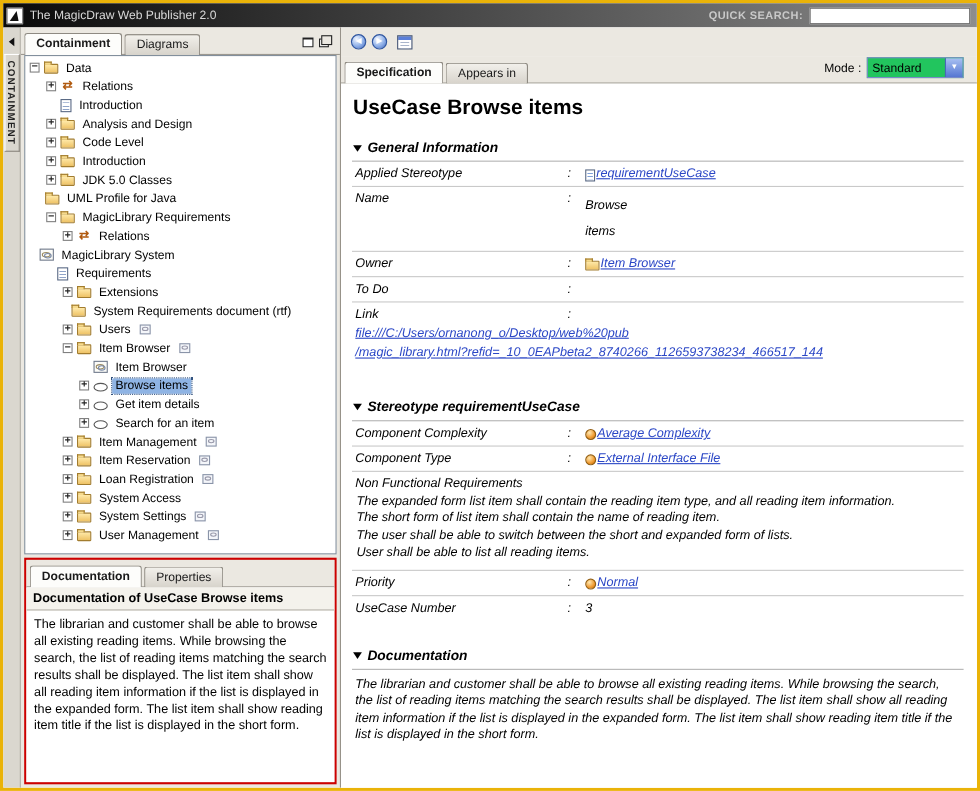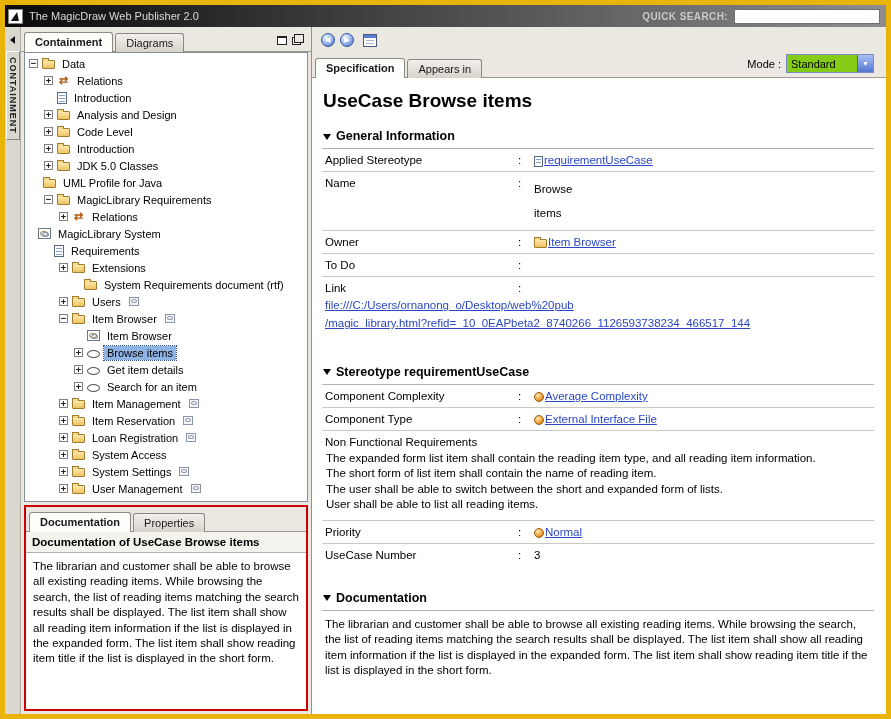--- a/index.html
+++ b/index.html
@@ -1,18 +1,18 @@
 <!DOCTYPE html>
 <html><head>
 <meta charset="utf-8">
 <style>
   * { box-sizing: border-box; margin: 0; padding: 0; }
   html,body { width: 891px; height: 719px; }
   body { font-family: "Liberation Sans", sans-serif; background: #fff; overflow: hidden; }
-  .app { width: 891px; height: 719px; display: flex; flex-direction: column; border: 5px solid #eab308; }
+  .app { width: 891px; height: 719px; display: flex; flex-direction: column; border: 3px solid #eab308; }
 
   
   .topbar { height: 22px; flex: none; background: linear-gradient(90deg,#0a0a0a,#3f3f3f 40%,#8d8d8d); display: flex; align-items: center; gap: 6px; padding: 0 6px 0 3px; }
   .logo { width: 15px; height: 15px; background: #fff; border: 1px solid #888; display: flex; align-items: center; justify-content: center; flex: none; }
   .logo-mark { width: 0; height: 0; border-left: 4px solid transparent; border-right: 4px solid transparent; border-bottom: 9px solid #111; transform: skewX(-14deg); }
   .topbar-title { color: #d8d8d8; font-size: 11px; }
   .search-label { margin-left: auto; color: #c9c9c9; font-size: 10px; font-weight: bold; letter-spacing: .4px; }
   .search-input { width: 146px; height: 15px; border: 1px solid #6f6f6f; font-size: 11px; padding: 0 3px; background: #fff; font-family: "Liberation Sans", sans-serif; }
 
   .content-row { flex: 1; display: flex; min-height: 0; }
@@ -67,28 +67,28 @@
   .doc-text { font-size: 11.5px; line-height: 15.4px; padding: 6px 7px; color: #000; }
 
   
   .main-panel { flex: 1; display: flex; flex-direction: column; min-width: 0; background: #fff; justify-content: space-between; }
   .mp-toolbar { height: 26px; flex: none; background: #ebe8e1; display: flex; align-items: center; gap: 5px; padding-left: 9px; }
   .tb-circle { width: 14px; height: 14px; border-radius: 50%; border: 1px solid #2e55a0; background: radial-gradient(circle at 35% 30%,#f2f7ff,#8fb0e8 55%,#4468bc); color: #fff; font-size: 7px; line-height: 12px; text-align: center; }
   .tb-table { width: 14px; height: 13px; border: 1px solid #4a5a7a; background: linear-gradient(#5b7fd9 0 3px, #fff 3px); position: relative; margin-left: 4px; }
   .tb-table::before { content: ""; position: absolute; left: 2px; right: 2px; top: 5px; height: 6px; background: repeating-linear-gradient(#aab6cc 0 1px, transparent 1px 3px); }
 
   .mode-wrap { margin-left: auto; display: flex; align-items: center; gap: 5px; padding: 0 8px 4px 0; font-size: 11px; position: relative; bottom: 0; }
-  .mode-select { width: 88px; height: 19px; border: 1px solid #7a8bc8; background: #84cc16; display: flex; align-items: center; }
+  .mode-select { width: 88px; height: 19px; border: 1px solid #7a8bc8; background: #22c55e; display: flex; align-items: center; }
   .mode-value { flex: 1; padding-left: 4px; font-size: 11px; }
   .mode-btn { width: 16px; height: 17px; background: linear-gradient(#a8c0f2,#5577d2); border-left: 1px solid #4a66b8; color: #fff; font-size: 7px; display: flex; align-items: center; justify-content: center; }
 
   .mp-content { flex: 1; overflow: hidden; padding: 0 12px 0 10px; background: #fff; }
   .page-title { font-size: 19px; font-weight: bold; margin: 12px 0 4px 1px; color: #000; }
 
-  .section { margin: 14px 0 22px; }
+  .section { margin: 14px 0 22px; font-style: italic; }
   .section-header { display: flex; align-items: center; gap: 5px; font-size: 12.5px; font-weight: bold; padding: 3px 0 5px 1px; border-bottom: 1px solid #b3b3b3; }
   .tri { width: 0; height: 0; border-left: 4px solid transparent; border-right: 4px solid transparent; border-top: 6px solid #000; margin-top: 1px; }
   .section-text { font-size: 11.5px; line-height: 15.5px; padding: 6px 4px 0 3px; }
 
   .prop-row { border-bottom: 1px solid #c9c9c9; padding: 5px 0; font-size: 11.5px; }
   .prop-row:last-child { border-bottom: none; }
   .prop-head { display: flex; align-items: flex-start; }
   .prop-label { width: 196px; flex: none; padding-left: 3px; }
   .prop-colon { width: 16px; flex: none; }
   .prop-value { white-space: pre-line; }
@@ -187,21 +187,21 @@
           <div class="tree-row" style="padding-left: 16px;">
             <span class="exp-spacer"></span>
             <span class="ni ni-document"></span>
             <span class="tree-label">Requirements</span>
           </div>
           <div class="tree-row" style="padding-left: 34px;">
             <span class="expander">+</span>
             <span class="ni ni-folder"></span>
             <span class="tree-label">Extensions</span>
           </div>
-          <div class="tree-row" style="padding-left: 46px;">
+          <div class="tree-row" style="padding-left: 29px;">
             <span class="exp-spacer"></span>
             <span class="ni ni-folder"></span>
             <span class="tree-label">System Requirements document (rtf)</span>
           </div>
           <div class="tree-row" style="padding-left: 34px;">
             <span class="expander">+</span>
             <span class="ni ni-folder"></span>
             <span class="tree-label">Users</span>
             <span class="ni ni-diagram-suffix"></span>
           </div>

